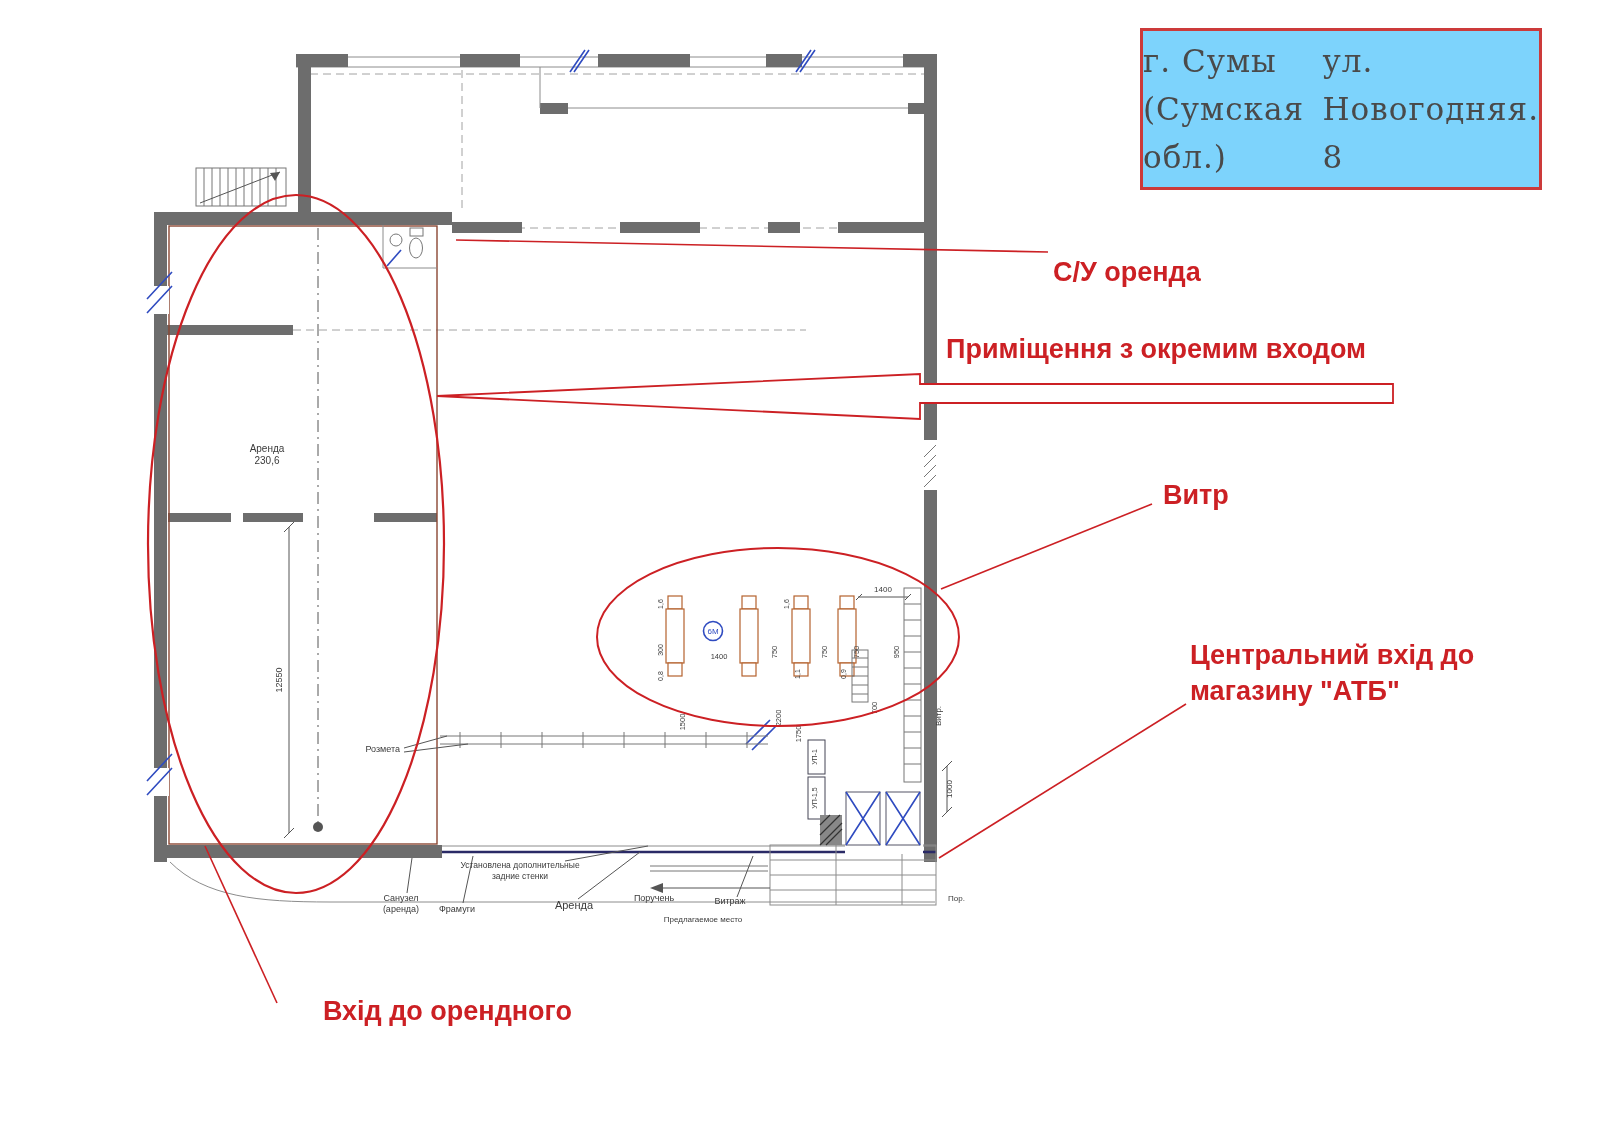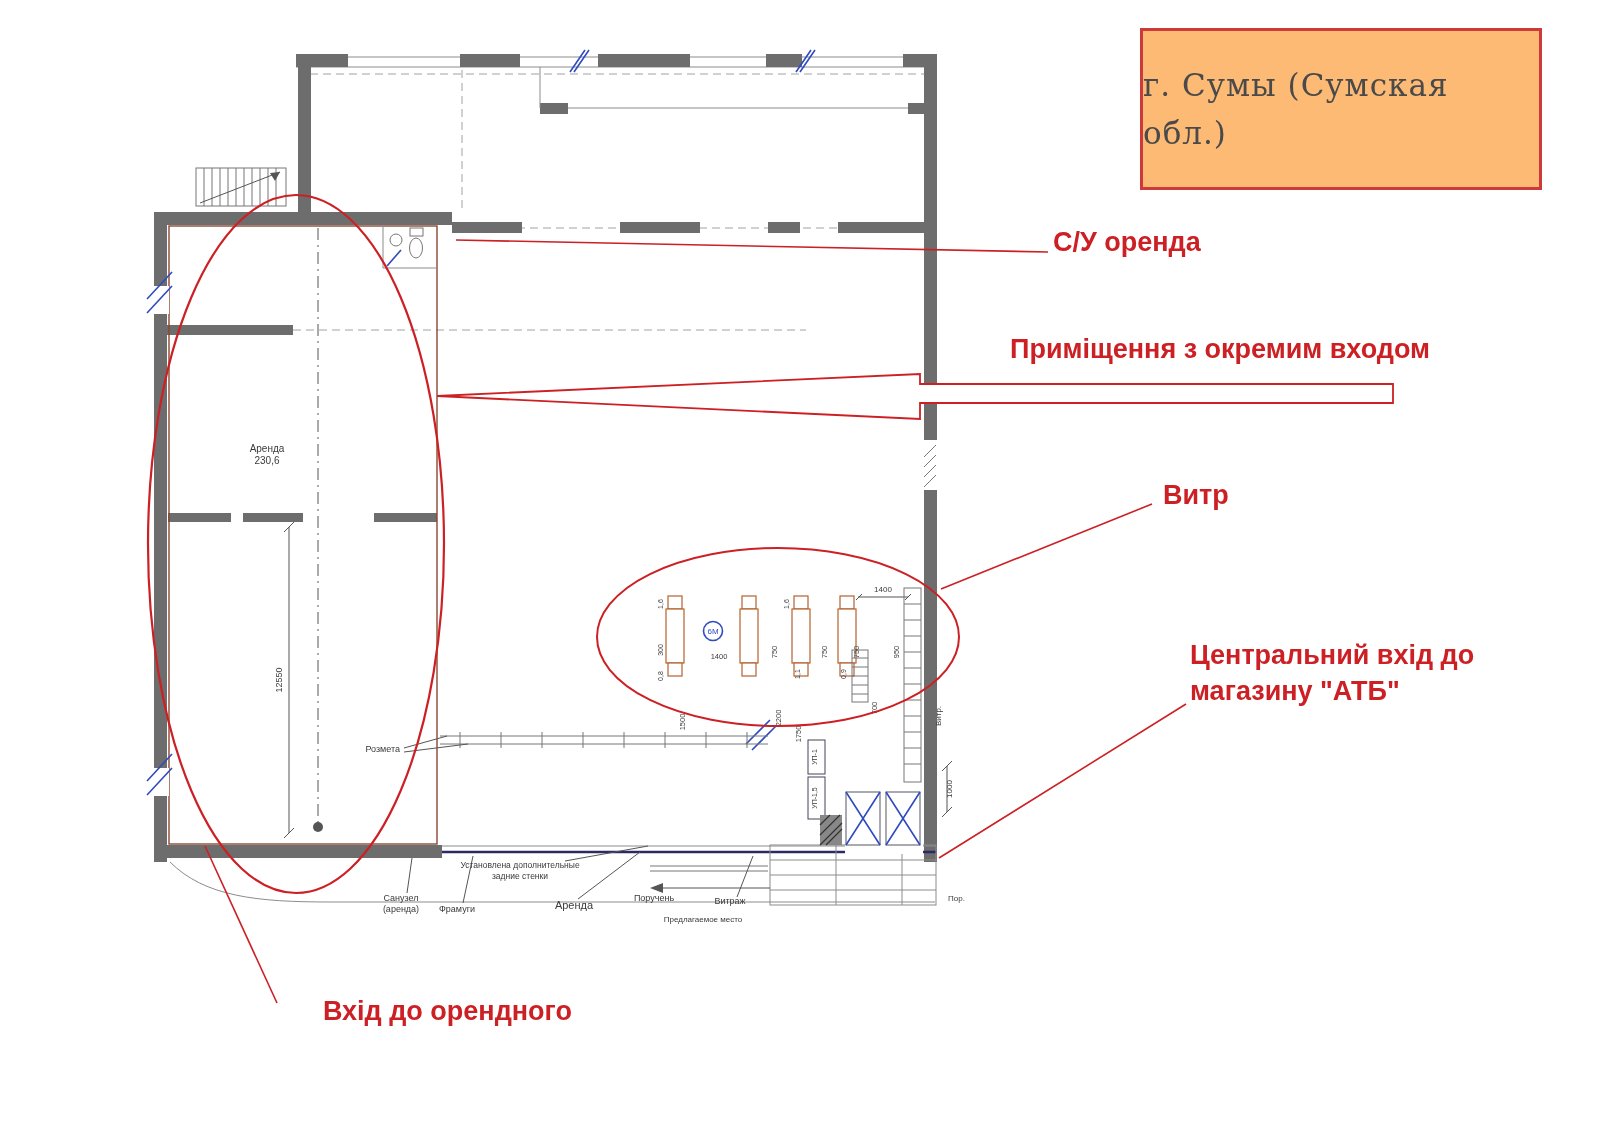--- a/index.html
+++ b/index.html
@@ -3,21 +3,21 @@
 <meta charset="utf-8">
 <style>
   *{margin:0;padding:0;box-sizing:border-box}
   body{background:#fff;font-family:"Liberation Sans",sans-serif}
   .stage{position:relative;width:1600px;height:1131px;background:#fff;overflow:hidden}
   .stage > svg{position:absolute;left:0;top:0}
   .ann{position:absolute;color:#cc2024;font-weight:bold;font-size:27px;line-height:36px;white-space:nowrap}
   .ann-rental{white-space:normal;text-align:right;width:256px;line-height:42px}
   .title-box{position:absolute;left:1140px;top:28px;width:402px;height:162px;border:3px solid #cc3a3a;
     display:flex;flex-direction:row;align-items:center;justify-content:center;
-    font-family:"DejaVu Serif",serif;font-size:31px;color:#4a4a4a;letter-spacing:1px;background:#fdba74}
+    font-family:"DejaVu Serif",serif;font-size:31px;color:#4a4a4a;letter-spacing:1px;background:#7dd3fc}
   .title-box div{line-height:48px}
   
   .w{fill:#6d6d6d}
   .ln{stroke:#8c8c8c;stroke-width:1;fill:none}
   .ln2{stroke:#777;stroke-width:1;fill:none}
   .dln{stroke:#555;stroke-width:1;fill:none}
   .dash{stroke:#a2a2a2;stroke-width:1;stroke-dasharray:8 5;fill:none}
   .dashdot{stroke:#555;stroke-width:1;stroke-dasharray:12 5 2 5;fill:none}
   .brown{stroke:#8a4632;stroke-width:1.4;fill:none}
   .blue{stroke:#2f4bc0;stroke-width:1.6;fill:none}
@@ -237,24 +237,25 @@
     <polygon points="1393,384 920,384 920,374 437,396 920,419 920,403 1393,403" fill="#fff" stroke="#cc2024" stroke-width="1.8"></polygon>
     <line class="red" stroke-width="1.6" x1="1048" y1="252" x2="456" y2="240"></line>
     <line class="red" stroke-width="1.6" x1="1152" y1="504" x2="941" y2="589"></line>
     <line class="red" stroke-width="1.6" x1="1186" y1="704" x2="939" y2="858"></line>
     <line class="red" stroke-width="1.6" x1="205" y1="846" x2="277" y2="1003"></line>
   </g>
 </svg>
 
 <div class="title-box">
   <div>г. Сумы (Сумская обл.)</div>
-</div>
-
-<div class="ann" style="left:1053px;top:224px">С/У оренда</div>
-<div class="ann" style="left:1010px;top:331px">Приміщення з окремим входом</div>
+  <div>ул. Новогодняя. 8</div>
+</div>
+
+<div class="ann" style="left:1053px;top:254px">С/У оренда</div>
+<div class="ann" style="left:946px;top:331px">Приміщення з окремим входом</div>
 <div class="ann" style="left:1163px;top:477px">Витр</div>
 <div class="ann" style="left:1190px;top:637px">
   <div>Центральний вхід до</div>
   <div>магазину "АТБ"</div>
 </div>
 <div class="ann ann-rental" style="left:316px;top:990px">
   <div>Вхід до орендного</div>
 </div>
 
 </div>

